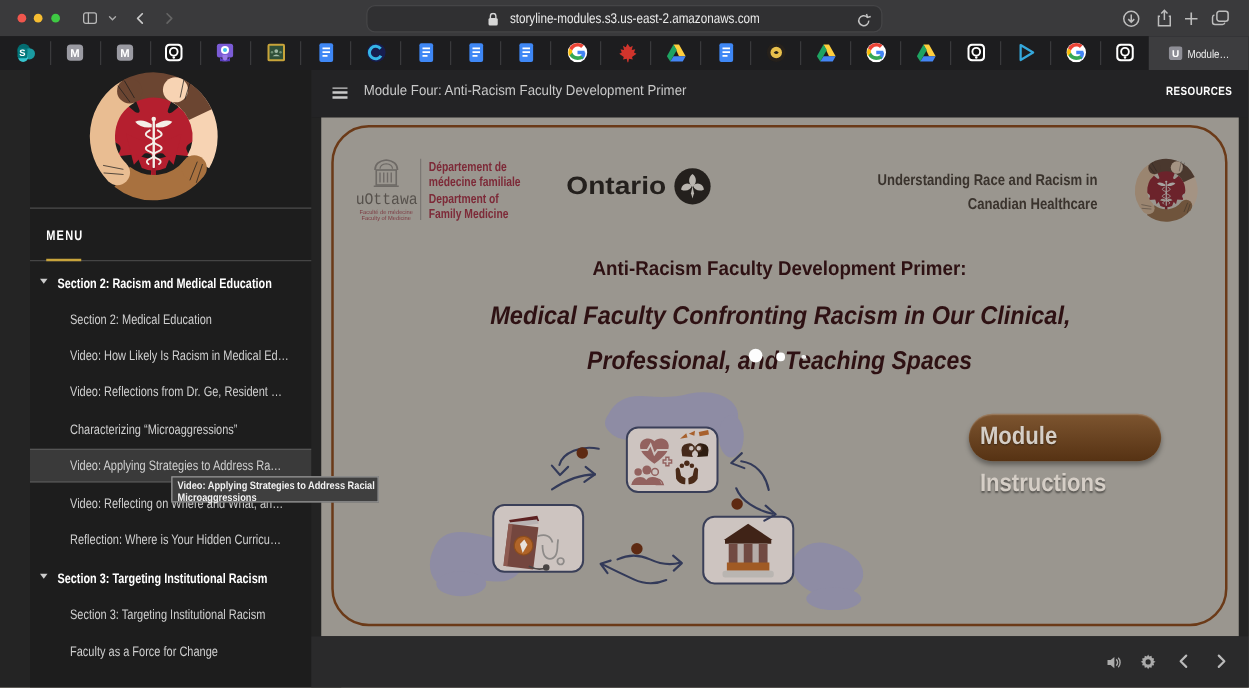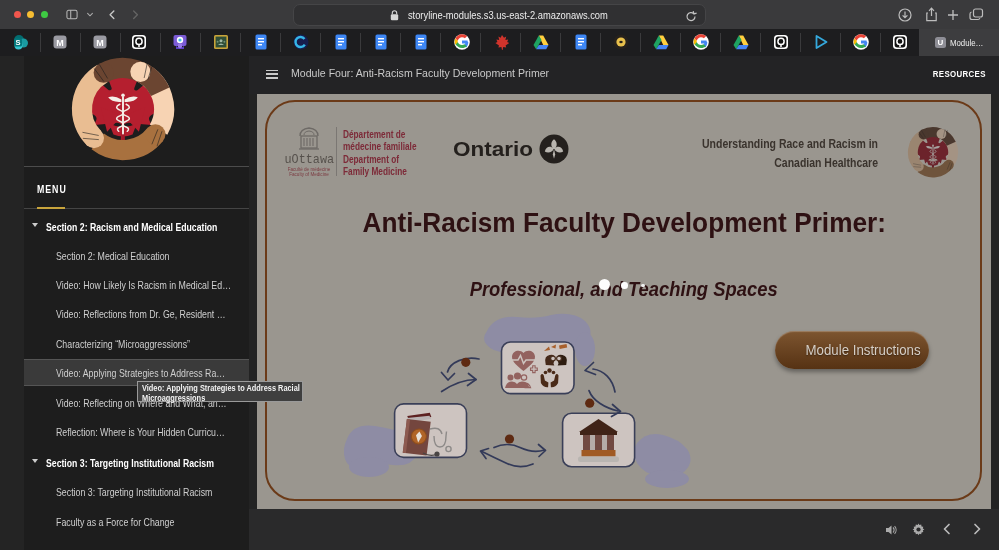--- a/index.html
+++ b/index.html
@@ -30,21 +30,21 @@
   #slidegray{left:8px;top:0;width:734px;height:415px;background:#9a968f;}
   #card{left:15.5px;top:5.5px;width:713px;height:397px;border:2px solid #6b3a18;
         border-radius:30px;}
   #bottombar{left:249px;top:509px;width:750px;height:41px;background:#2a2a2b;}
   
   .ttl{position:absolute;width:734px;text-align:center;color:#2e1113;font-weight:bold;}
   
   .btn{position:absolute;left:517.5px;width:154px;border-radius:19px;
        background:linear-gradient(#7d5530,#563213);
        box-shadow:0 3px 4px rgba(0,0,0,0.35), inset 0 1px 1px rgba(255,255,255,0.25);
-       color:#d5cec6;font-weight:normal;font-size:15px;text-align:right;
+       color:#d5cec6;font-weight:bold;font-size:20px;text-align:left;
        text-shadow:0 1px 1.5px rgba(0,0,0,0.45);}
   #infobox{position:absolute;left:497px;top:346.3px;width:193px;height:42px;
        border:1.5px solid #6f4a23;border-radius:10px;color:#33302b;
        font-size:13.5px;text-align:center;line-height:17px;padding-top:4px;
        box-sizing:border-box;}
   
   #tooltip{left:137px;top:380.5px;width:166px;height:21.5px;background:#3f3f3f;
            border:1px solid #9a9a9a;box-sizing:border-box;z-index:60;
            color:#f2f2f2;font-size:8.6px;font-weight:bold;line-height:10.2px;
            padding:1px 0 0 4px;}
@@ -379,21 +379,22 @@
     </svg>
 
     <div class="abs" style="left:351px;top:41px;width:270px;text-align:right;font-size:12.5px;font-weight:bold;color:#3a332d;line-height:19px;transform:scaleX(0.839);transform-origin:100% 0;">Understanding Race and Racism in<br>Canadian Healthcare</div>
 
     <svg class="abs" style="left:650px;top:32px;" width="52" height="52" viewBox="0 0 200 198" id="smalllogo">
         <g style="filter:brightness(0.7) saturate(0.75) contrast(0.92)">
           <use href="#handslogo"></use>
         </g>
       </svg>
 
-    <div class="ttl" style="left:0;top:113px;font-size:28px;"><span style="display:inline-block;transform:scaleX(0.937);">Anti-Racism Faculty Development Primer:</span></div>
+    <div class="ttl" style="left:0;top:113px;font-size:16px;"><span style="display:inline-block;transform:scaleX(0.937);">Anti-Racism Faculty Development Primer:</span></div>
+    <div class="ttl" style="left:0;top:147px;font-size:20.5px;font-style:italic;"><span style="display:inline-block;transform:scaleX(0.92);">Medical Faculty Confronting Racism in Our Clinical,</span></div>
     <div class="ttl" style="left:0;top:183px;font-size:20.5px;font-style:italic;"><span style="display:inline-block;transform:scaleX(0.897);">Professional, and Teaching Spaces</span></div>
 
     <div class="abs" style="left:341.5px;top:184.5px;width:11px;height:11px;border-radius:50%;background:#fdfdfd;"></div>
     <div class="abs" style="left:364px;top:188px;width:6.5px;height:6.5px;border-radius:50%;background:#fdfdfd;"></div>
     <div class="abs" style="left:384px;top:189.5px;width:3.5px;height:3.5px;border-radius:50%;background:#efefef;"></div>
 
     <svg class="abs" style="left:80px;top:215px;" width="370" height="185" viewBox="0 0 370 185">
 
       <path d="M150 22 Q158 6 180 8 Q200 10 214 6 Q236 2 248 12 Q258 22 250 34 Q244 44 228 42 Q200 38 180 42 Q158 46 150 36 Q144 30 150 22 Z" fill="#8e8ca4"></path>
       <ellipse cx="248" cy="40" rx="10" ry="17" fill="#8e8ca4"></ellipse>

